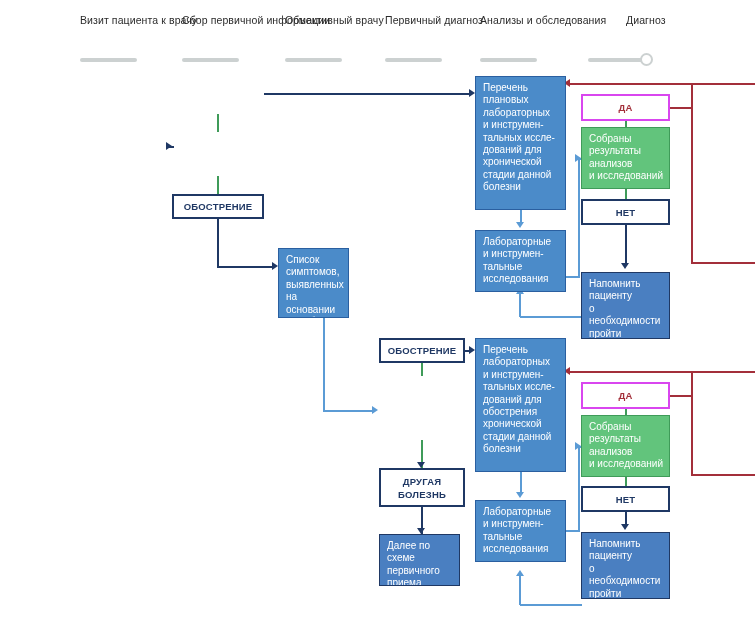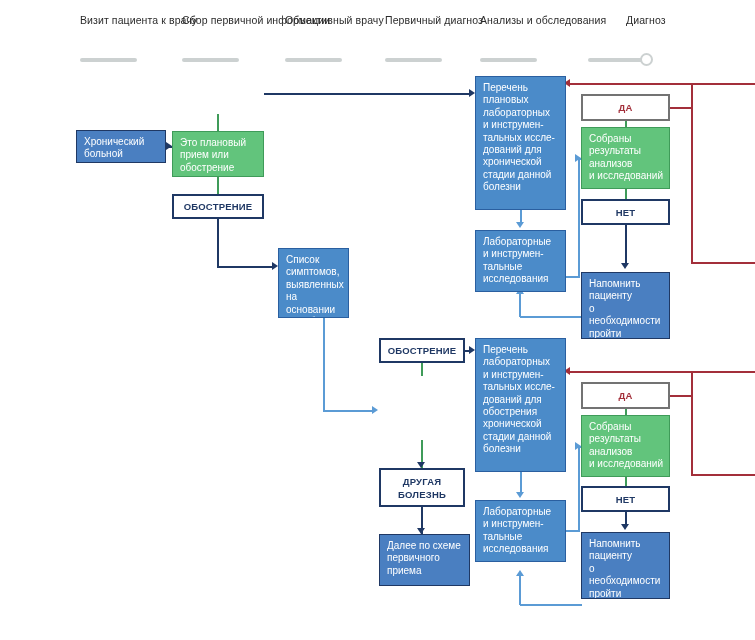--- a/index.html
+++ b/index.html
@@ -79,21 +79,21 @@
     font-size: 9.5px;
     line-height: 13px;
     letter-spacing: 0.2px;
     display: flex;
     align-items: center;
     justify-content: center;
     text-align: center;
   }
   .node-deco-red {
     background: #ffffff;
-    border: 2px solid #737373;
+    border: 2px solid #d946ef;
     color: #a32f3a;
     font-weight: bold;
     font-size: 9.5px;
     line-height: 13px;
     letter-spacing: 0.2px;
     display: flex;
     align-items: center;
     justify-content: center;
     text-align: center;
   }
@@ -216,25 +216,20 @@
   <div class="edge v-blue" style="left:519px; top:576px; height:29px;"></div>
   <div class="arrow ar-up-blue" style="left:516px; top:570px;"></div>
 
   <div class="edge h-red" style="left:669px; top:395px; width:24px;"></div>
   <div class="edge v-red" style="left:691px; top:372px;  height:25px;"></div>
   <div class="edge h-red" style="left:570px; top:371px;  width:185px;"></div>
   <div class="arrow ar-left-red" style="left:564px; top:367px;"></div>
   <div class="edge v-red" style="left:691px; top:395px; height:80px;"></div>
   <div class="edge h-red" style="left:691px; top:474px; width:64px;"></div>
 
-  <div class="node node-blue" style="left:76px;  top:130px; width:90px;  height:33px;">Хронический
-больной</div>
-  <div class="node node-green" style="left:172px; top:131px; width:92px;  height:46px;">Это плановый
-прием или
-обострение</div>
   <div class="node node-deco-navy" style="left:172px; top:194px; width:92px;  height:25px;">ОБОСТРЕНИЕ</div>
   <div class="node node-lblue" style="left:278px; top:248px; width:71px;  height:70px;">Список
 симптомов,
 выявленных на
 основании жалоб
 пациента</div>
 
   <div class="node node-lblue" style="left:475px; top:76px;  width:91px;  height:134px;">Перечень
 плановых
 лабораторных
@@ -257,21 +252,21 @@
   <div class="node node-deco-navy" style="left:581px; top:199px; width:89px;  height:26px;">НЕТ</div>
   <div class="node node-blue" style="left:581px; top:272px; width:89px;  height:67px;">Напомнить
 пациенту
 о необходимости
 пройти
 обследование</div>
 
   <div class="node node-deco-navy" style="left:379px; top:338px; width:86px;  height:25px;">ОБОСТРЕНИЕ</div>
   <div class="node node-deco-navy" style="left:379px; top:468px; width:86px;  height:39px;">ДРУГАЯ
 БОЛЕЗНЬ</div>
-  <div class="node node-blue" style="left:379px; top:534px; width:91px;  height:52px;">Далее по схеме
+  <div class="node node-blue" style="left:379px; top:534px; width:81px;  height:52px;">Далее по схеме
 первичного
 приема</div>
 
   <div class="node node-lblue" style="left:475px; top:338px; width:91px;  height:134px;">Перечень
 лабораторных
 и инструмен-
 тальных иссле-
 дований для
 обострения
 хронической

